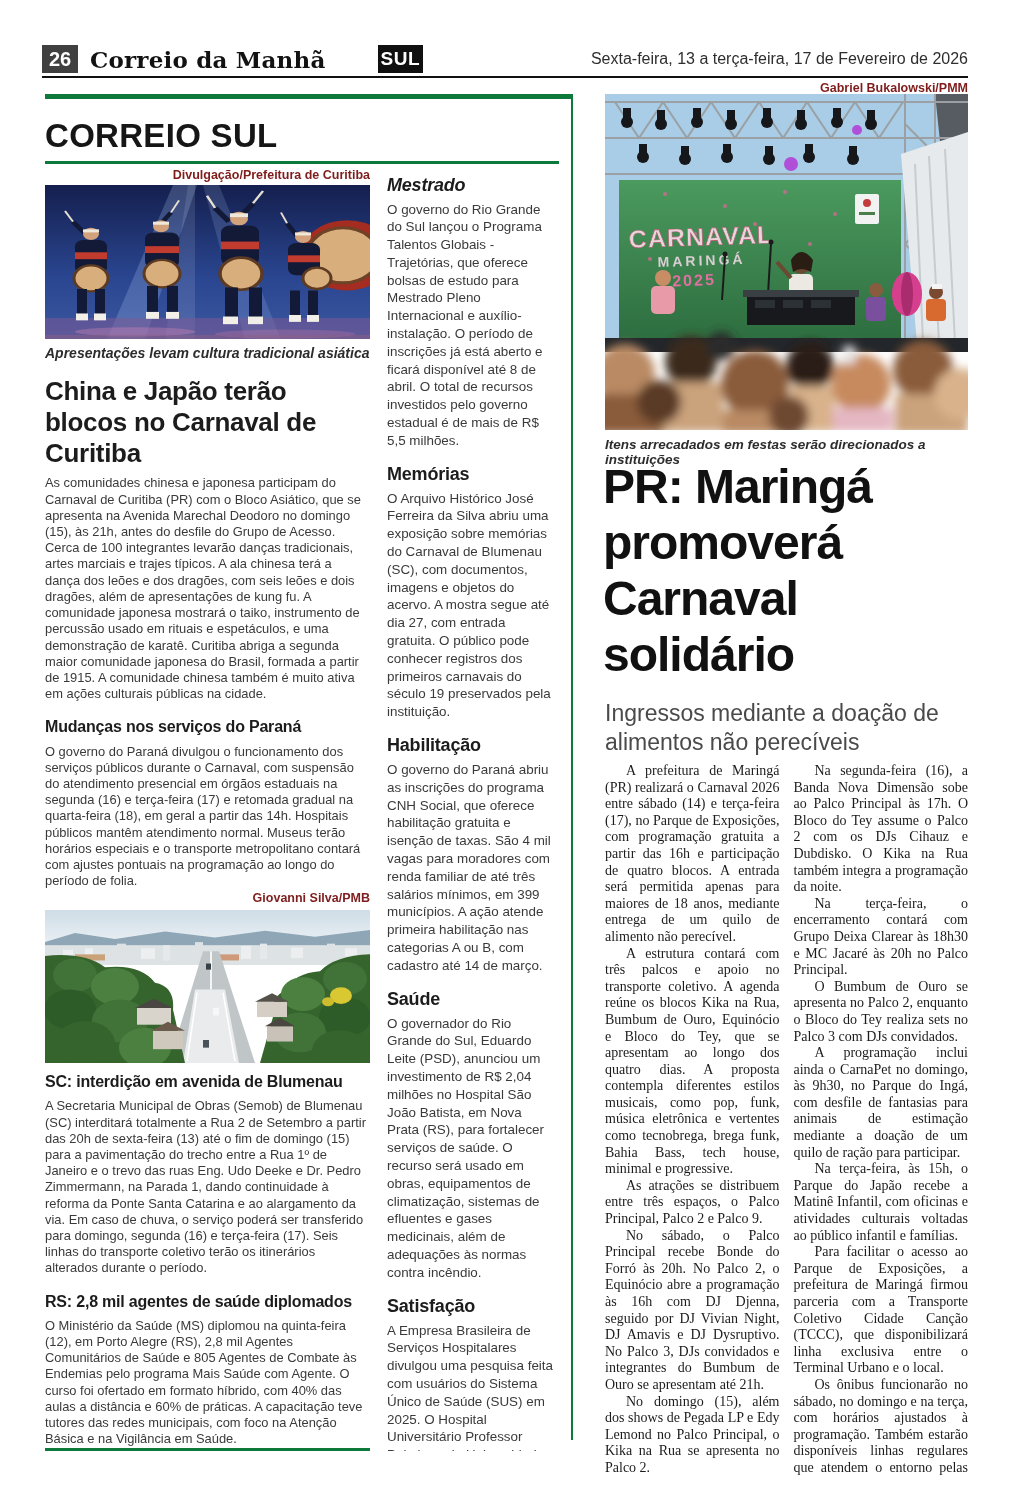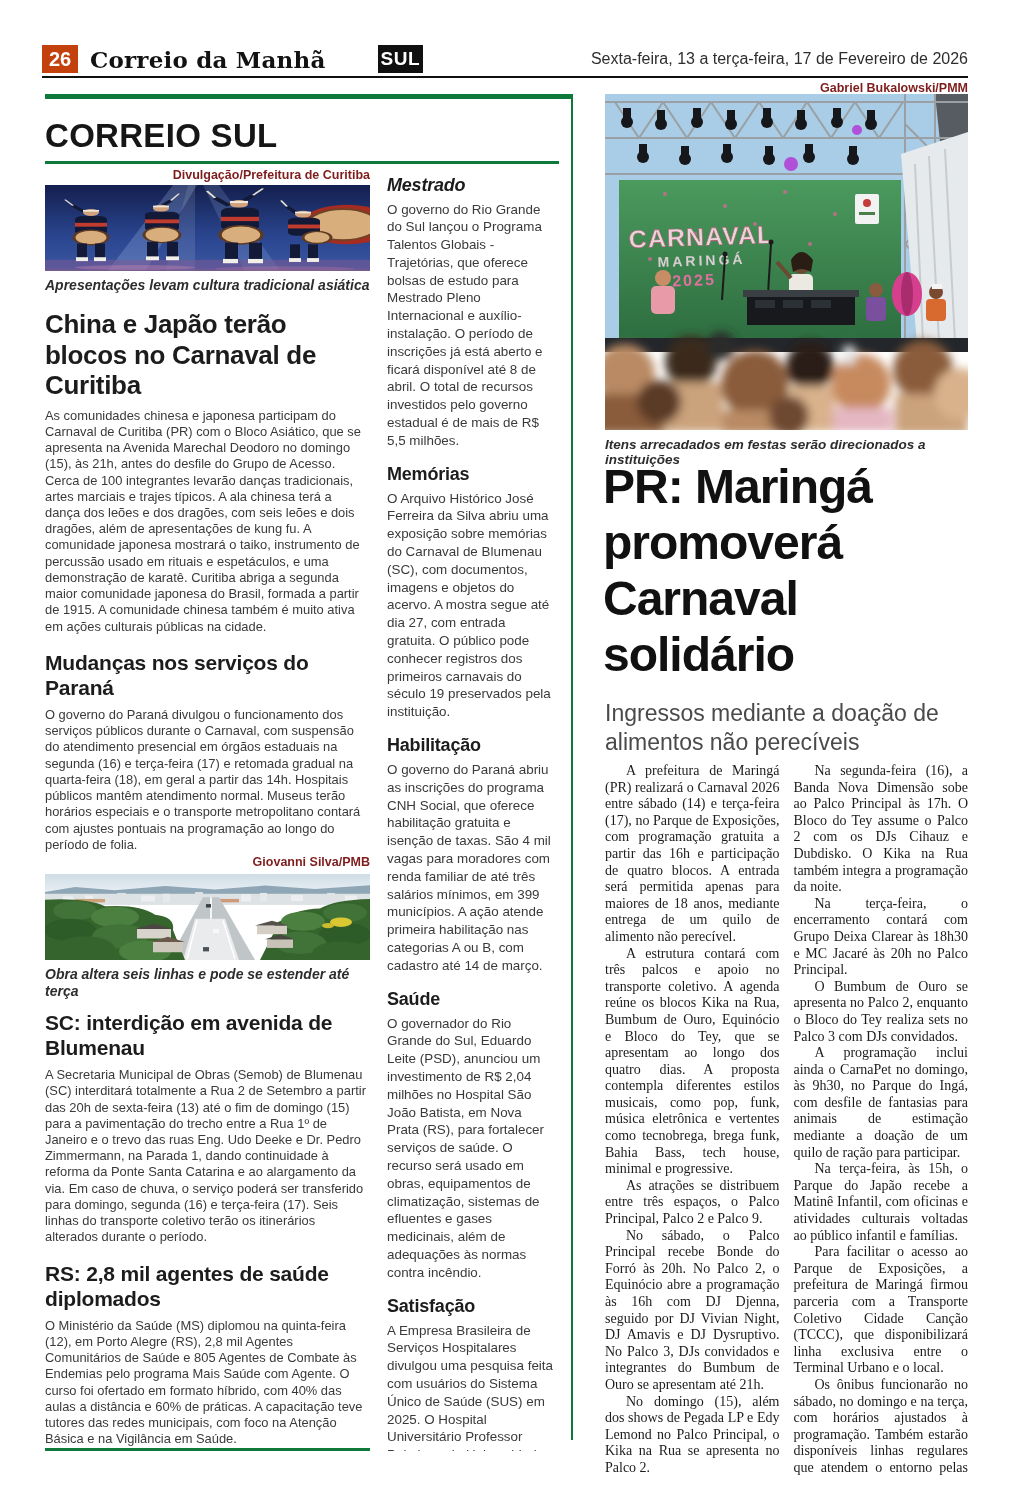--- a/index.html
+++ b/index.html
@@ -7,21 +7,21 @@
   #page {
     position:relative; width:1010px; height:1488px; background:#fff;
     font-family:"Liberation Sans", sans-serif; color:#222; overflow:hidden;
   }
   
   .header {
     position:absolute; left:42px; top:42px; width:926px; height:36px;
     display:flex; align-items:center; border-bottom:2.5px solid #101010;
   }
   .pagenum {
-    background:#c2410c; color:#fff; font-weight:700; font-size:20px;
+    background:#404040; color:#fff; font-weight:700; font-size:20px;
     width:36px; height:28px; display:flex; align-items:center; justify-content:center;
   }
   .brand {
     font-family:"DejaVu Serif", serif; font-weight:700; font-size:23px;
     color:#121212; margin-left:12px; letter-spacing:0.2px;
   }
   .section-tag {
     background:#101010; color:#fff; font-weight:700; font-size:19px;
     padding:3px 3px; margin-left:52px; letter-spacing:0.5px;
   }
@@ -43,21 +43,21 @@
   .cols { display:flex; gap:17px; height:1286px; margin-top:1px; }
   .lcol { width:325px; display:flex; flex-direction:column; overflow:hidden; }
   .mcol { width:169px; display:flex; flex-direction:column; overflow:hidden; }
   .col-rule { margin-top:auto; height:3px; background:var(--green); flex:0 0 3px; }
 
   .photo { display:block; width:100%; }
   .caption { font-size:14px; font-style:italic; font-weight:700; color:#2d2d2d; margin-top:6px; line-height:1.25; }
   .lcol .credit { margin:3px 0 3px; }
 
   .head-xl { font-size:26px; line-height:1.18; font-weight:700; color:#1c1c1c; margin-top:14px; letter-spacing:-0.3px; }
-  .head-md { font-size:21px; line-height:1.2; font-weight:700; color:#1c1c1c; margin-top:15px; letter-spacing:-0.2px; }
+  .head-md { font-size:16px; line-height:1.2; font-weight:700; color:#1c1c1c; margin-top:15px; letter-spacing:-0.2px; }
   .body-sm { font-size:12.9px; line-height:16.2px; color:#3a3a3a; margin-top:7px; }
 
   .brief h5 { font-size:18px; font-weight:700; color:#1c1c1c; margin-top:14px; letter-spacing:-0.2px; }
   .brief:first-child h5 { margin-top:10px;font-style:italic; }
   .brief p { font-size:13.4px; line-height:17.8px; color:#3a3a3a; margin-top:5px; }
 
   
   .photo3-wrap { position:absolute; left:605px; top:94px; width:363px; height:336px; }
   .caption-right { position:absolute; left:605px; top:437px; width:366px; font-size:13.5px; font-style:italic; font-weight:700; color:#2d2d2d; }
   .head-xxl {
@@ -244,21 +244,20 @@
               <polygon points="90,128 128,128 109,116" fill="#4a4642"></polygon>
             <rect x="108" y="158" width="30" height="24" fill="#cfc9bd"></rect>
               <polygon points="106,158 140,158 123,146" fill="#6b5a4c"></polygon>
             <rect x="212" y="120" width="30" height="20" fill="#d4cec4"></rect>
               <polygon points="210,120 244,120 227,109" fill="#55504a"></polygon>
             <rect x="222" y="152" width="26" height="20" fill="#c8c2b8"></rect>
               <polygon points="220,152 250,152 235,141" fill="#4a4642"></polygon>
           </g>
         </svg>
 
-        <div class="caption">Obra altera seis linhas e pode se estender até terça</div>
 
         <h4 class="head-md" style="margin-top:9px;">SC: interdição em avenida de Blumenau</h4>
         <p class="body-sm">A Secretaria Municipal de Obras (Semob) de Blumenau (SC) interditará totalmente a Rua 2 de Setembro a partir das 20h de sexta-feira (13) até o fim de domingo (15) para a pavimentação do trecho entre a Rua 1º de Janeiro e o trevo das ruas Eng. Udo Deeke e Dr. Pedro Zimmermann, na Parada 1, dando continuidade à reforma da Ponte Santa Catarina e ao alargamento da via. Em caso de chuva, o serviço poderá ser transferido para domingo, segunda (16) e terça-feira (17). Seis linhas do transporte coletivo terão os itinerários alterados durante o período.</p>
 
         <h4 class="head-md">RS: 2,8 mil agentes de saúde diplomados</h4>
         <p class="body-sm">O Ministério da Saúde (MS) diplomou na quinta-feira (12), em Porto Alegre (RS), 2,8 mil Agentes Comunitários de Saúde e 805 Agentes de Combate às Endemias pelo programa Mais Saúde com Agente. O curso foi ofertado em formato híbrido, com 40% das aulas a distância e 60% de práticas. A capacitação teve tutores das redes municipais, com foco na Atenção Básica e na Vigilância em Saúde.</p>
 
         <div class="col-rule"></div>
       </div>
 

